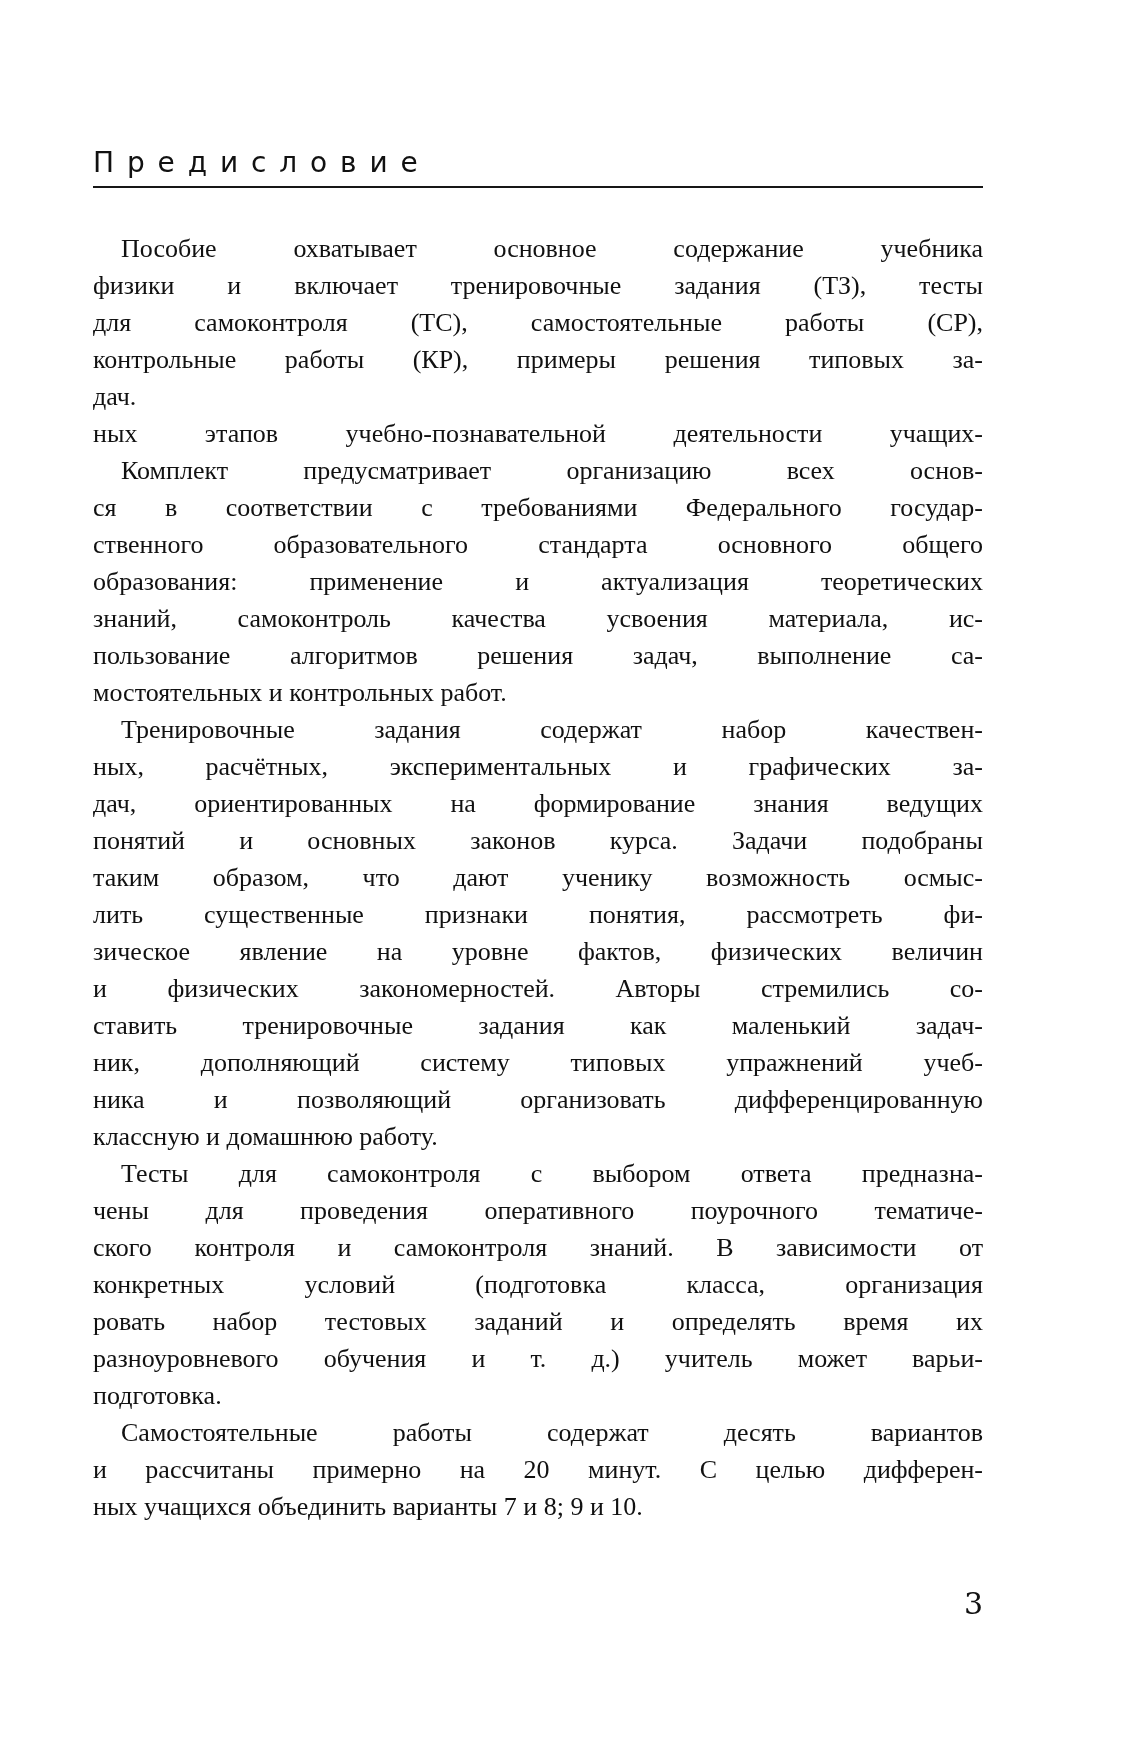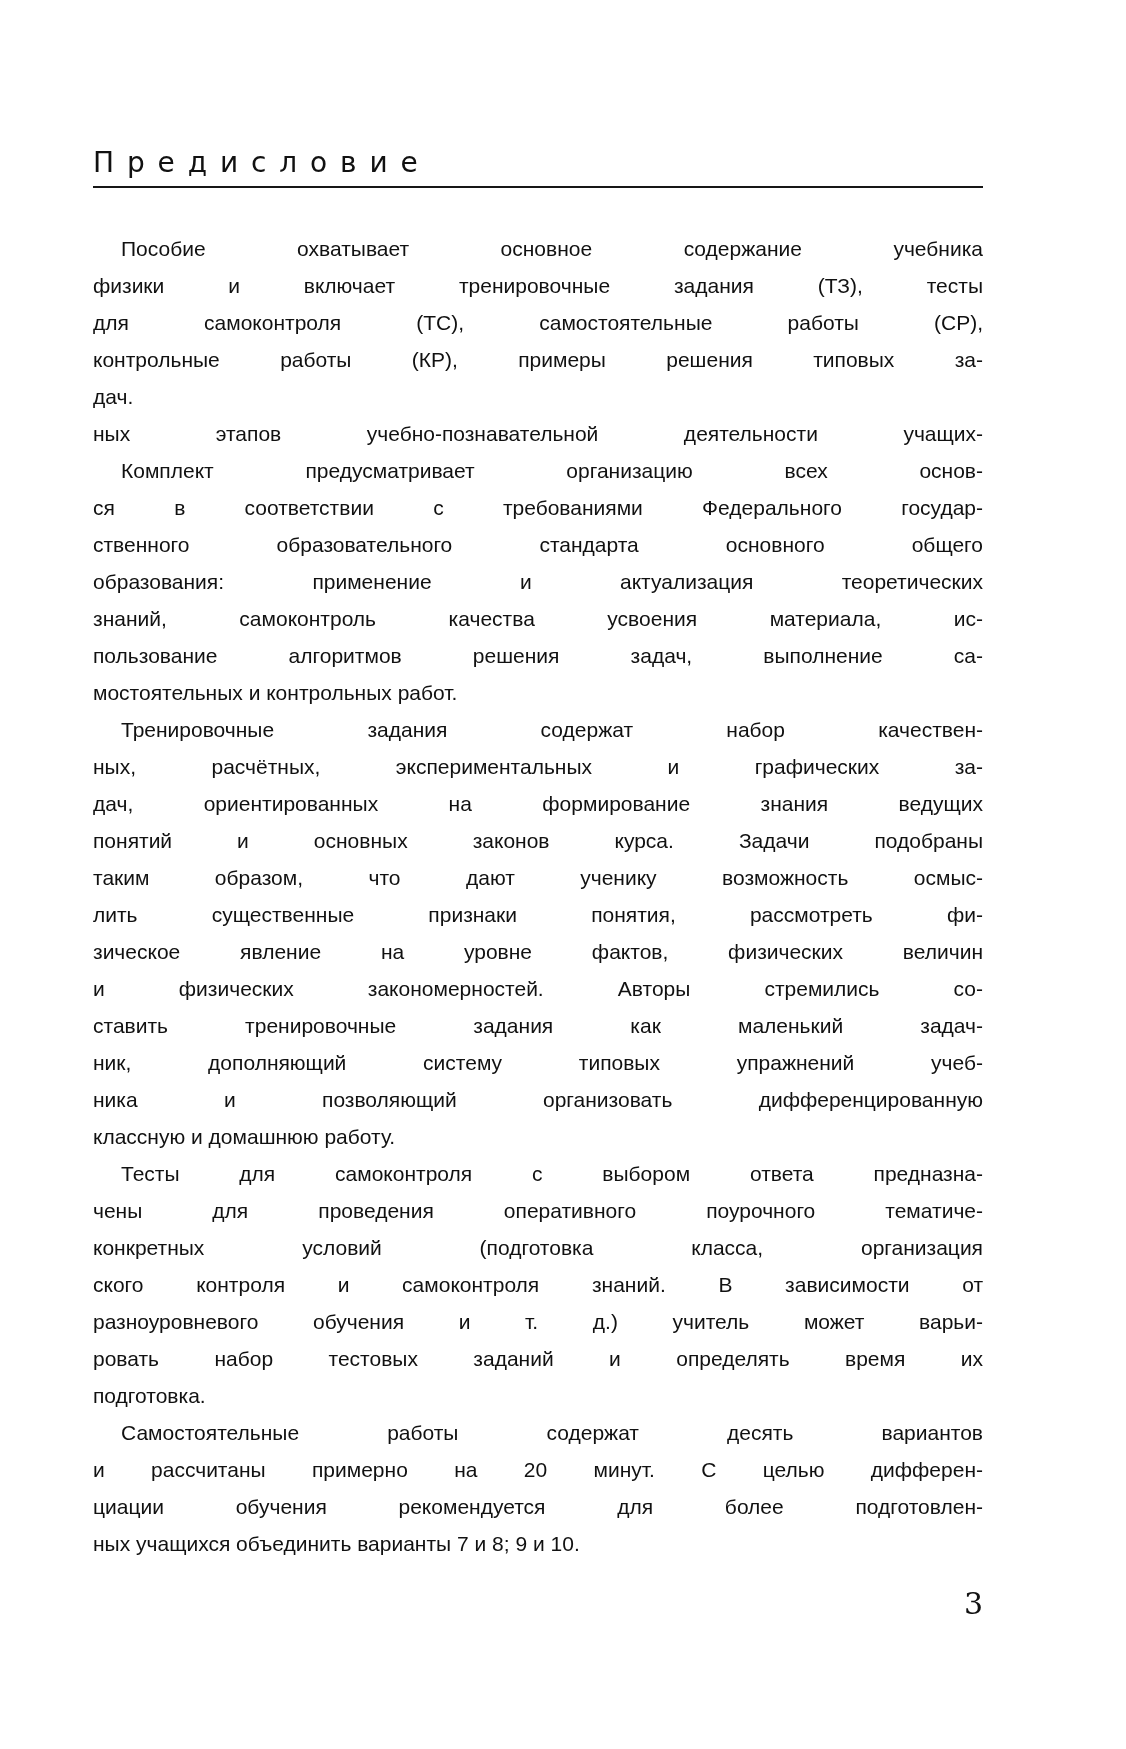--- a/index.html
+++ b/index.html
@@ -35,22 +35,22 @@
   .rule {
     margin-top: 8px;
     height: 2px;
     background: #161616;
   }
   .body-text {
     position: absolute;
     left: 93px;
     top: 230px;
     width: 890px;
-    font-family: Liberation Sans, sans-serif;
-    font-size: 21px;
+    font-family: Liberation Serif, serif;
+    font-size: 26px;
     color: #111111;
   }
   .line {
     line-height: 37px;
     text-align: justify;
     text-align-last: justify;
     white-space: normal;
   }
   .line.first {
     text-indent: 28px;
@@ -99,25 +99,24 @@
       <div class="line">таким образом, что дают ученику возможность осмыс-</div>
       <div class="line">лить существенные признаки понятия, рассмотреть фи-</div>
       <div class="line">зическое явление на уровне фактов, физических величин</div>
       <div class="line">и физических закономерностей. Авторы стремились со-</div>
       <div class="line">ставить тренировочные задания как маленький задач-</div>
       <div class="line">ник, дополняющий систему типовых упражнений учеб-</div>
       <div class="line">ника и позволяющий организовать дифференцированную</div>
       <div class="line last">классную и домашнюю работу.</div>
       <div class="line first">Тесты для самоконтроля с выбором ответа предназна-</div>
       <div class="line">чены для проведения оперативного поурочного тематиче-</div>
+      <div class="line">ского контроля и самоконтроля знаний. В зависимости от</div>
       <div class="line">конкретных условий (подготовка класса, организация</div>
-      <div class="line">ского контроля и самоконтроля знаний. В зависимости от</div>
+      <div class="line">ровать набор тестовых заданий и определять время их</div>
       <div class="line">разноуровневого обучения и т. д.) учитель может варьи-</div>
-      <div class="line">ровать набор тестовых заданий и определять время их</div>
       <div class="line last">подготовка.</div>
       <div class="line first">Самостоятельные работы содержат десять вариантов</div>
       <div class="line">и рассчитаны примерно на 20 минут. С целью дифферен-</div>
-      <div class="line">циации обучения рекомендуется для более подготовлен-</div>
       <div class="line last">ных учащихся объединить варианты 7 и 8; 9 и 10.</div>
     </main>
 
   <div class="pagenum">3</div>
 </div>
 
 </body></html>

